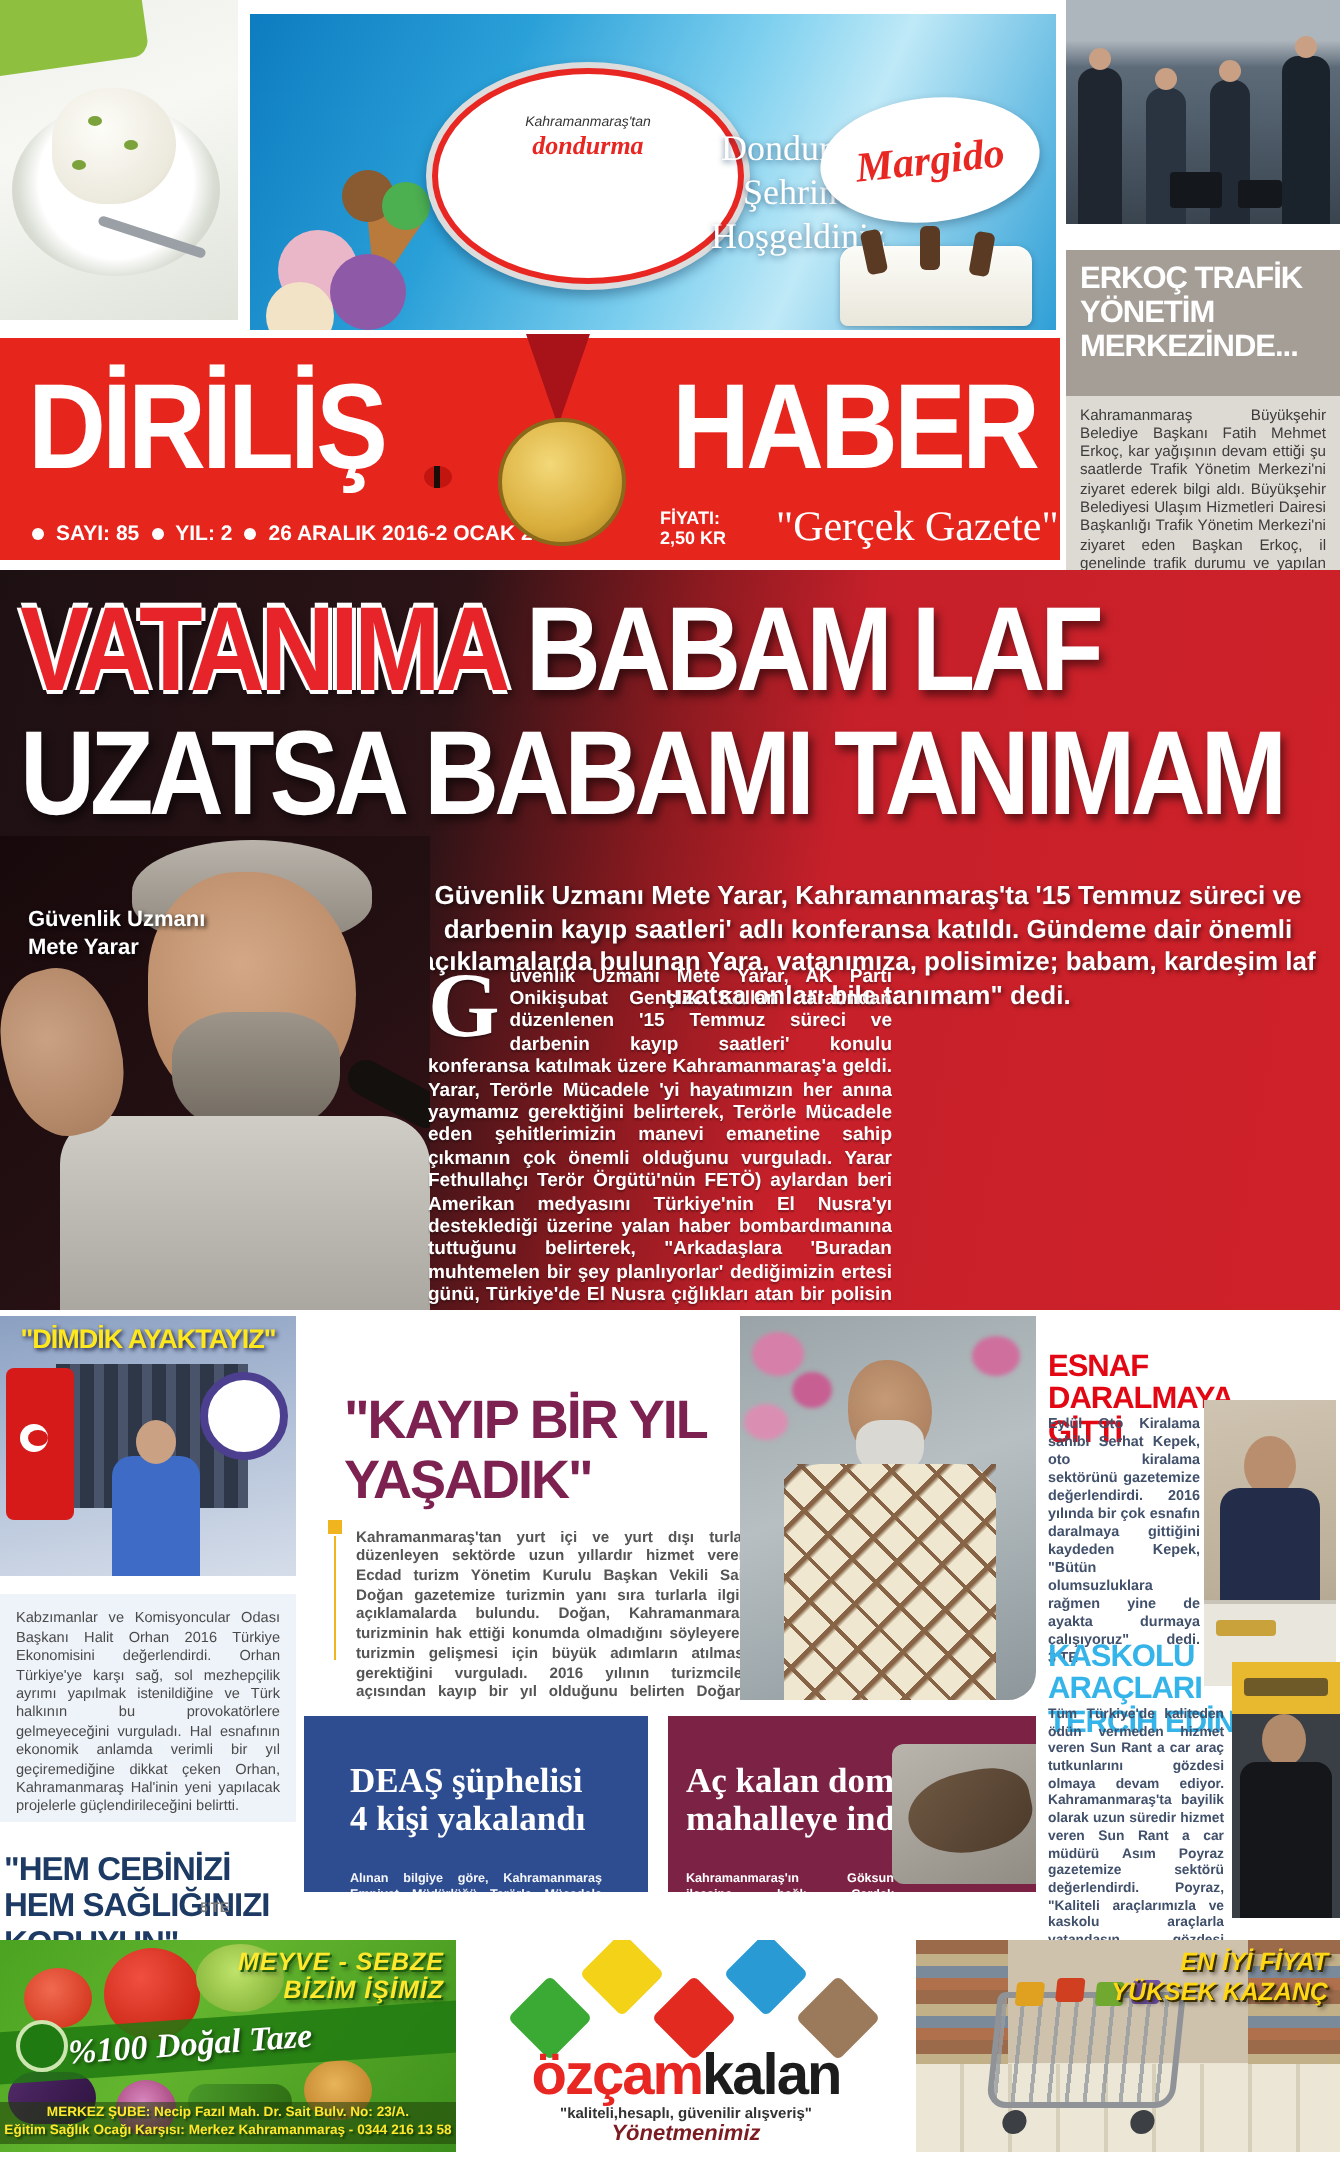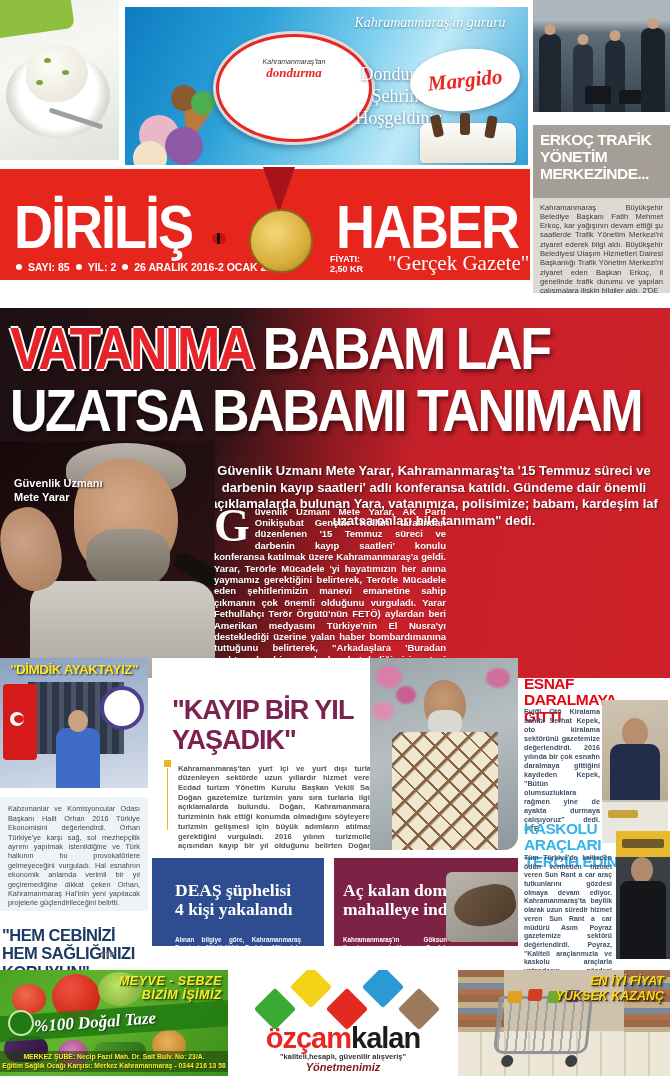--- a/index.html
+++ b/index.html
@@ -47,37 +47,37 @@
   .fig{position:absolute;border-radius:8px 8px 0 0;}
   .fig:before{content:"";position:absolute;left:50%;top:-10px;transform:translateX(-50%);width:11px;height:11px;border-radius:50%;background:#c9a084;}
   .monitor{position:absolute;background:#14181d;border-radius:2px;}
   .erkoc-title{position:absolute;left:0;top:112px;width:137px;height:78px;background:#a59e96;box-sizing:border-box;
     padding:6px 7px;color:#fff;font-size:15.5px;line-height:17px;font-weight:bold;letter-spacing:-0.5px;}
   .erkoc-body{position:absolute;left:0;top:190px;width:137px;height:95px;background:#ddd9d3;box-sizing:border-box;
     padding:5px 7px;color:#3c3c3c;font-size:7.6px;line-height:9.3px;overflow:hidden;}
 
   
   .masthead{left:0;top:169px;width:530px;height:111px;background:#e6251d;color:#fff;}
-  .mast-row{position:absolute;left:14px;top:21px;display:flex;align-items:flex-start;gap:40px;}
+  .mast-row{position:absolute;left:14px;top:8px;display:flex;align-items:flex-start;gap:40px;}
   .mast-word{font-size:54px;font-weight:bold;letter-spacing:-2px;line-height:66px;transform:scaleY(1.12);transform-origin:left top;}
   .medal-gap{width:64px;}
   .medal{position:absolute;left:247px;top:10px;width:64px;height:100px;z-index:5;}
   .ribbon{position:absolute;left:16px;top:-12px;width:0;height:0;border-left:16px solid transparent;border-right:16px solid transparent;border-top:46px solid #a8131a;}
   .coin{position:absolute;left:2px;top:30px;width:60px;height:60px;border-radius:50%;
     background:radial-gradient(circle at 40% 35%,#f3d878,#d9ae3c 60%,#a87e20);border:2px solid #8a6a1a;}
   .ladybug{position:absolute;left:212px;top:64px;width:14px;height:11px;border-radius:50%;background:#c21510;z-index:6;}
   .ladybug:before{content:"";position:absolute;left:5px;top:0;width:3px;height:11px;background:#1a0d08;}
   .mast-meta{position:absolute;left:16px;bottom:7px;display:flex;align-items:center;gap:6px;font-size:10.5px;font-weight:bold;}
   .dot{width:6px;height:6px;border-radius:50%;background:#fff;display:inline-block;}
   .price{position:absolute;left:330px;bottom:6px;font-size:9px;font-weight:bold;line-height:10px;}
   .slogan{position:absolute;left:388px;bottom:4px;font-family:"Liberation Serif",serif;font-size:21px;}
 
   
   .lead{left:0;top:285px;width:670px;height:370px;overflow:hidden;color:#fff;
-    background:linear-gradient(100deg,#1d1013 0%,#2b1316 32%,#8c1a20 48%,#c6202a 60%,#cf2129 100%);margin-top:23px;}
+    background:linear-gradient(100deg,#1d1013 0%,#2b1316 32%,#8c1a20 48%,#c6202a 60%,#cf2129 100%);}
   .hl{position:absolute;left:10px;font-weight:bold;font-size:52px;line-height:56px;letter-spacing:-2.5px;
       transform:scaleY(1.15);transform-origin:left top;white-space:nowrap;}
   .hl1{top:8px;}
   .hl2{top:70px;}
   .hl .red{color:#e8242b;text-shadow:-2px 0 0 #fff,2px 0 0 #fff,0 -2px 0 #fff,0 2px 0 #fff,3px 3px 4px rgba(0,0,0,.45);}
   .hl .white{color:#fff;text-shadow:2px 3px 4px rgba(0,0,0,.5);}
   .subhead{position:absolute;left:208px;top:142px;width:452px;font-size:13px;line-height:16.5px;font-weight:bold;
     text-align:center;text-shadow:1px 1px 2px rgba(0,0,0,.55);}
   .photo-mete{position:absolute;left:0;top:133px;width:215px;height:237px;overflow:hidden;
     background:linear-gradient(140deg,#17090b 0%,#241013 55%,#3a1216 100%);}
@@ -227,21 +227,20 @@
     <div class="ice-tray"></div>
     <div class="ice-plate"></div>
     <div class="ice-scoop"></div>
     <div class="pist" style="left:44px;top:58px;"></div>
     <div class="pist" style="left:62px;top:70px;"></div>
     <div class="pist" style="left:36px;top:80px;"></div>
     <div class="fork"></div>
   </div>
 
   <div class="abs karpedo">
-    <div class="kp-tag">Kahramanmaraş'ın gururu</div>
     <div class="kp-cone"></div>
     <div class="scoop" style="left:46px;top:78px;width:26px;height:26px;background:#8a5a30;"></div>
     <div class="scoop" style="left:66px;top:84px;width:24px;height:24px;background:#4caf50;"></div>
     <div class="scoop" style="left:14px;top:108px;width:40px;height:40px;background:#e9b7c8;"></div>
     <div class="scoop" style="left:40px;top:120px;width:38px;height:38px;background:#8e5aa8;"></div>
     <div class="scoop" style="left:8px;top:134px;width:34px;height:34px;background:#f3e3c6;"></div>
     <div class="kp-badge">
       <span class="kp-ring"></span>
       <span class="kp-badge-small">Kahramanmaraş'tan</span>
       <span class="kp-sub">dondurma</span>

